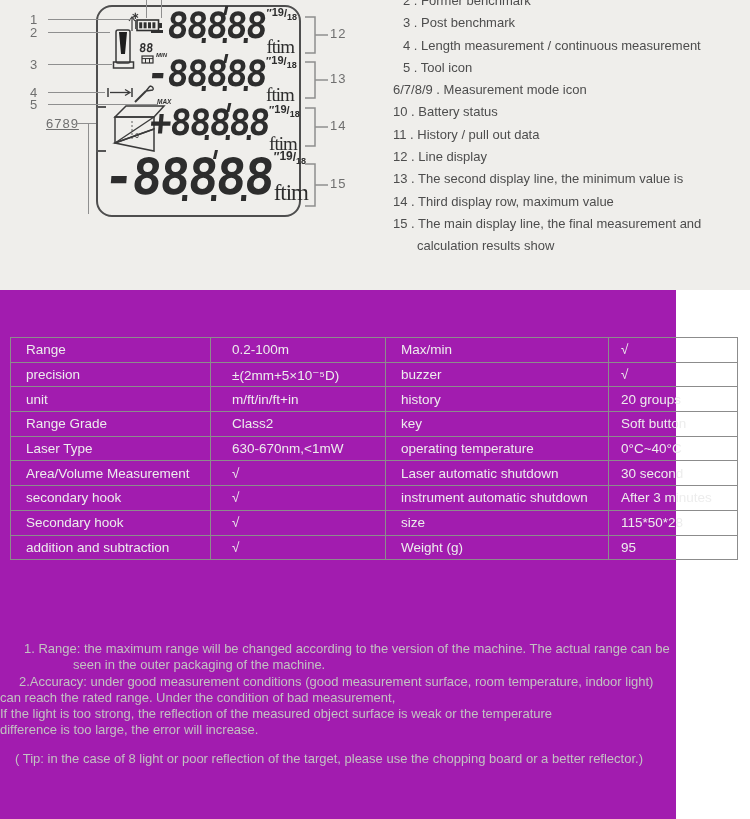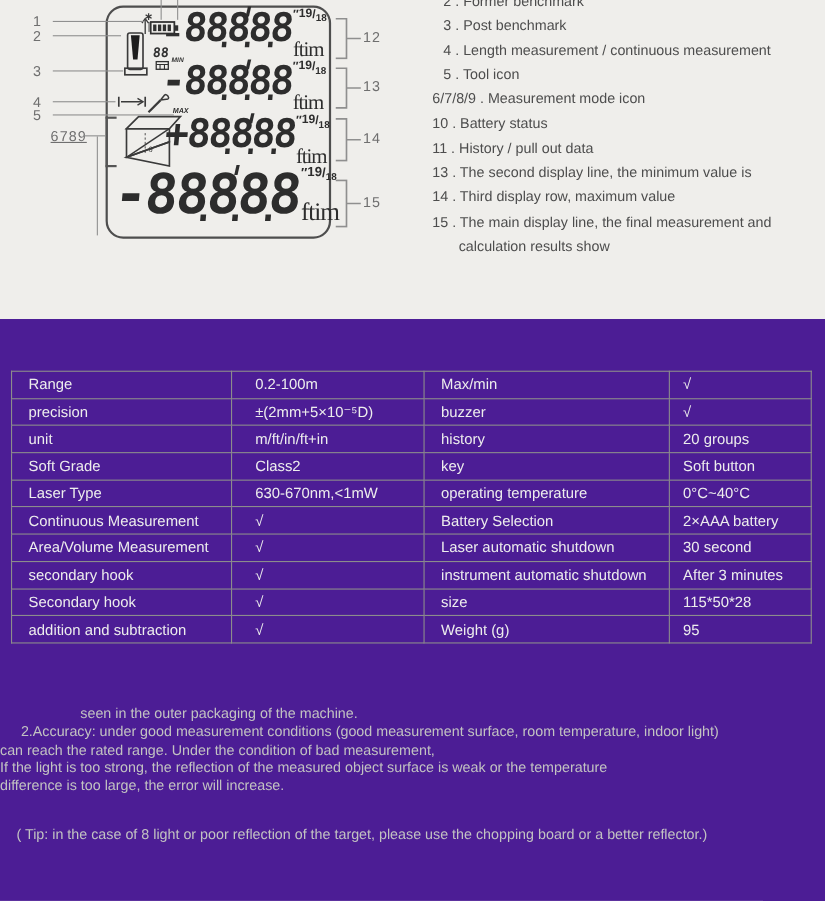--- a/index.html
+++ b/index.html
@@ -46,21 +46,21 @@
   .dash1{position:absolute;left:151px;top:30px;width:12px;height:3px;background:#303030;}
   .icon{position:absolute;}
   .brk6789{position:absolute;left:96px;top:106px;width:8px;height:42px;border-left:2px solid #555;border-top:2px solid #555;border-bottom:2px solid #555;}
 
   .legend{position:absolute;left:393px;top:-10px;width:356px;font-size:13px;line-height:22.3px;color:#4d4d4d;}
   .lgitem{white-space:nowrap;}
   .lgitem.pad{padding-left:10px;}
   .lgitem.cont{padding-left:24px;}
 
   
-  .dark{position:absolute;left:0;top:290px;width:750px;height:529px;background:#4c1d95;}
+  .dark{position:absolute;left:0;top:290px;width:676px;height:529px;background:#a21caf;}
   .spec{position:absolute;left:10px;top:47px;width:727px;border-collapse:collapse;table-layout:fixed;color:#ededed;font-size:13.5px;}
   .spec td{border:1px solid #8c8c8c;height:23.7px;padding:0 4px 0 15px;white-space:nowrap;overflow:hidden;}
   .spec td.c2{padding-left:21px;}
   .spec td.c4{padding-left:12px;}
 
   .notes{position:absolute;left:0;top:351px;width:750px;color:#c2c2c2;font-size:13px;line-height:16.3px;}
   .nl{white-space:nowrap;}
   .ind-a{padding-left:24px;}
   .ind-b{padding-left:73px;}
   .ind-a2{padding-left:19px;}
@@ -213,20 +213,21 @@
         </div>
       </div>
     <div class="legend" id="legend">
         <div class="lgitem pad">2 . Former benchmark</div>
         <div class="lgitem pad">3 . Post benchmark</div>
         <div class="lgitem pad">4 . Length measurement / continuous measurement</div>
         <div class="lgitem pad">5 . Tool icon</div>
         <div class="lgitem">6/7/8/9 . Measurement mode icon</div>
         <div class="lgitem">10 . Battery status</div>
         <div class="lgitem">11 . History / pull out data</div>
+        <div class="lgitem">12 . Line display</div>
         <div class="lgitem">13 . The second display line, the minimum value is</div>
         <div class="lgitem">14 . Third display row, maximum value</div>
         <div class="lgitem">15 . The main display line, the final measurement and</div>
         <div class="lgitem cont">calculation results show</div>
       </div>
   </section>
 
   <section class="dark">
     <table class="spec" id="spec">
       <colgroup>
@@ -248,38 +249,32 @@
             <td class="c3">buzzer</td>
             <td class="c4">√</td>
           </tr>
           <tr>
             <td class="c1">unit</td>
             <td class="c2">m/ft/in/ft+in</td>
             <td class="c3">history</td>
             <td class="c4">20 groups</td>
           </tr>
           <tr>
-            <td class="c1">Soft Grade</td>
+            <td class="c1">Range Grade</td>
             <td class="c2">Class2</td>
             <td class="c3">key</td>
             <td class="c4">Soft button</td>
           </tr>
           <tr>
             <td class="c1">Laser Type</td>
             <td class="c2">630-670nm,&lt;1mW</td>
             <td class="c3">operating temperature</td>
             <td class="c4">0°C~40°C</td>
           </tr>
           <tr>
-            <td class="c1">Continuous Measurement</td>
-            <td class="c2">√</td>
-            <td class="c3">Battery Selection</td>
-            <td class="c4">2×AAA battery</td>
-          </tr>
-          <tr>
             <td class="c1">Area/Volume Measurement</td>
             <td class="c2">√</td>
             <td class="c3">Laser automatic shutdown</td>
             <td class="c4">30 second</td>
           </tr>
           <tr>
             <td class="c1">secondary hook</td>
             <td class="c2">√</td>
             <td class="c3">instrument automatic shutdown</td>
             <td class="c4">After 3 minutes</td>
@@ -292,20 +287,21 @@
           </tr>
           <tr>
             <td class="c1">addition and subtraction</td>
             <td class="c2">√</td>
             <td class="c3">Weight (g)</td>
             <td class="c4">95</td>
           </tr>
         </tbody>
     </table>
     <div class="notes" id="notes">
+        <div class="nl ind-a">1. Range: the maximum range will be changed according to the version of the machine. The actual range can be</div>
         <div class="nl ind-b">seen in the outer packaging of the machine.</div>
         <div class="nl ind-a2">2.Accuracy: under good measurement conditions (good measurement surface, room temperature, indoor light)</div>
         <div class="nl ind-c">can reach the rated range. Under the condition of bad measurement,</div>
         <div class="nl ind-c">If the light is too strong, the reflection of the measured object surface is weak or the temperature</div>
         <div class="nl ind-c">difference is too large, the error will increase.</div>
       </div>
     <div class="tip">( Tip: in the case of 8 light or poor reflection of the target, please use the chopping board or a better reflector.)</div>
   </section>
 </div>
 

